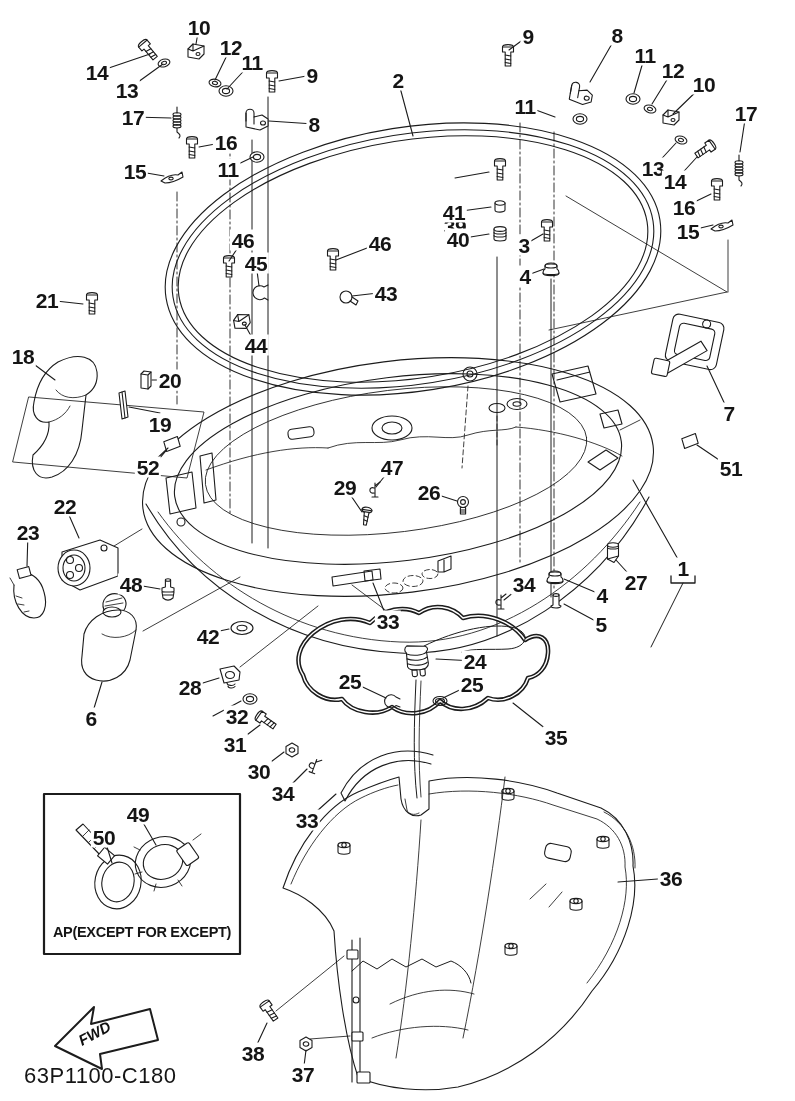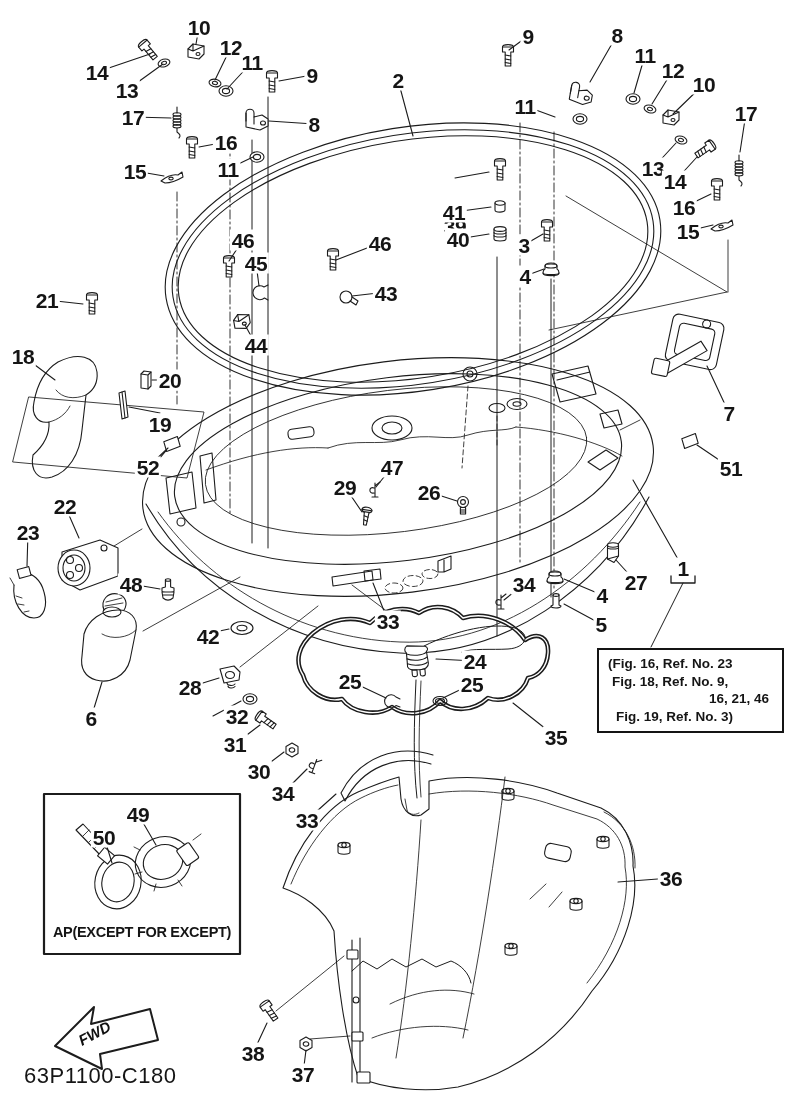--- a/index.html
+++ b/index.html
@@ -591,23 +591,17 @@
       <div class="callout" style="left: 350px; top: 681px;">25</div>
       <div class="callout" style="left: 472px; top: 684px;">25</div>
       <div class="callout" style="left: 556px; top: 737px; text-align: right;">35</div>
       <div class="callout" style="left: 671px; top: 878px;">36</div>
       <div class="callout" style="left: 253px; top: 1053px;">38</div>
       <div class="callout" style="left: 303px; top: 1074px;">37</div>
       <div class="callout" style="left: 138px; top: 814px;">49</div>
       <div class="callout" style="left: 104px; top: 837px;">50</div>
     </div>
 
-  <div class="ref-box">
-    <div class="rl l1">(Fig. 16, Ref. No. 23</div>
-    <div class="rl l2">Fig. 18, Ref. No. 9,</div>
-    <div class="rl l3">16, 21, 46</div>
-    <div class="rl l4">Fig. 19, Ref. No. 3)</div>
-  </div>
 
   <div class="ap-label">AP(EXCEPT FOR EXCEPT)</div>
 
   <div class="part-code">63P1100-C180</div>
 </div>
 
 </body></html>

